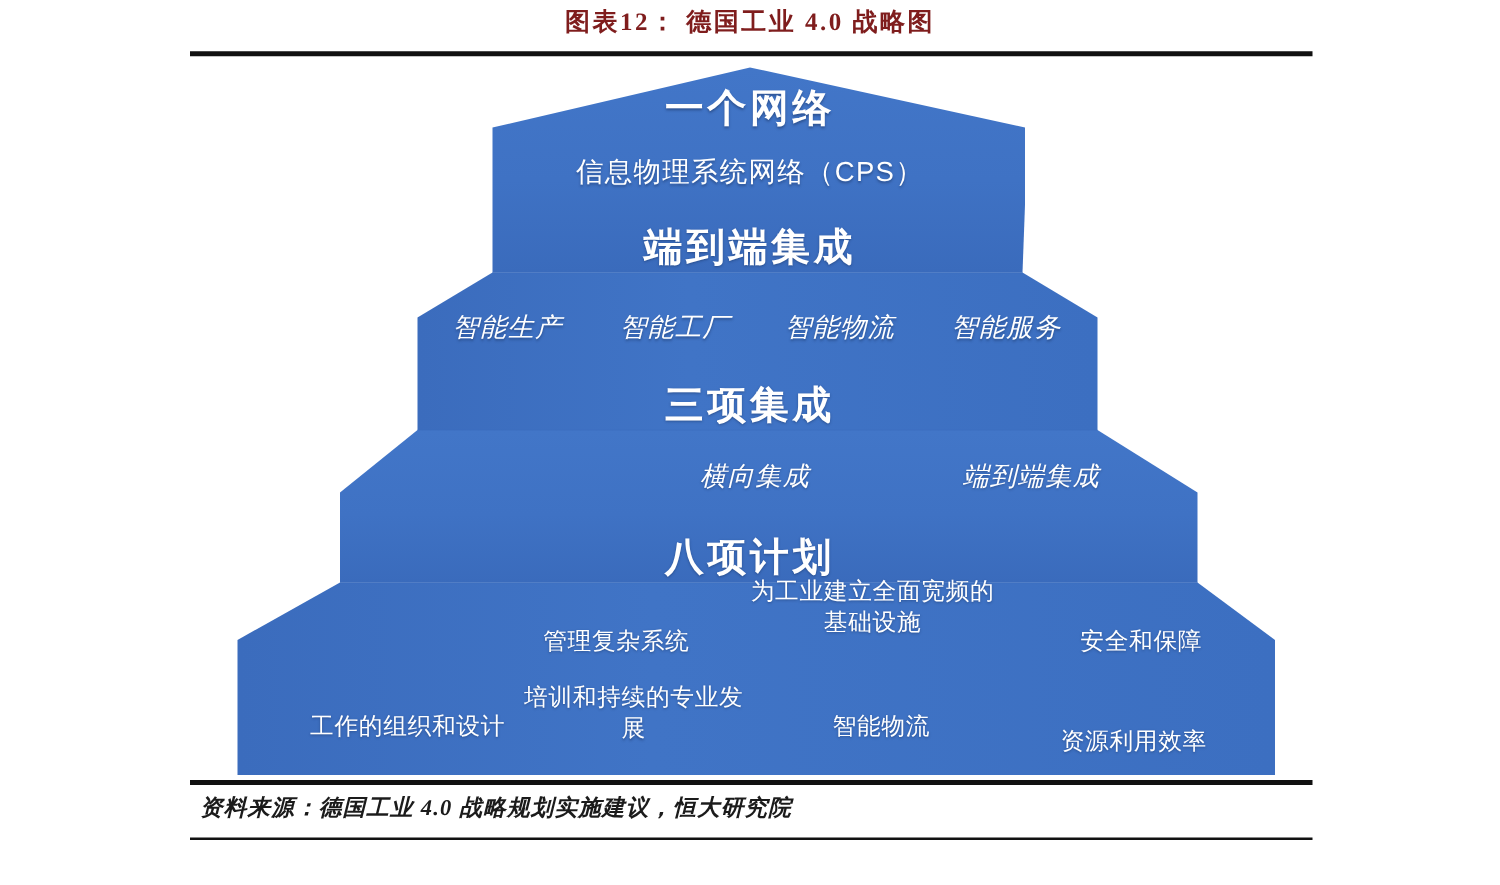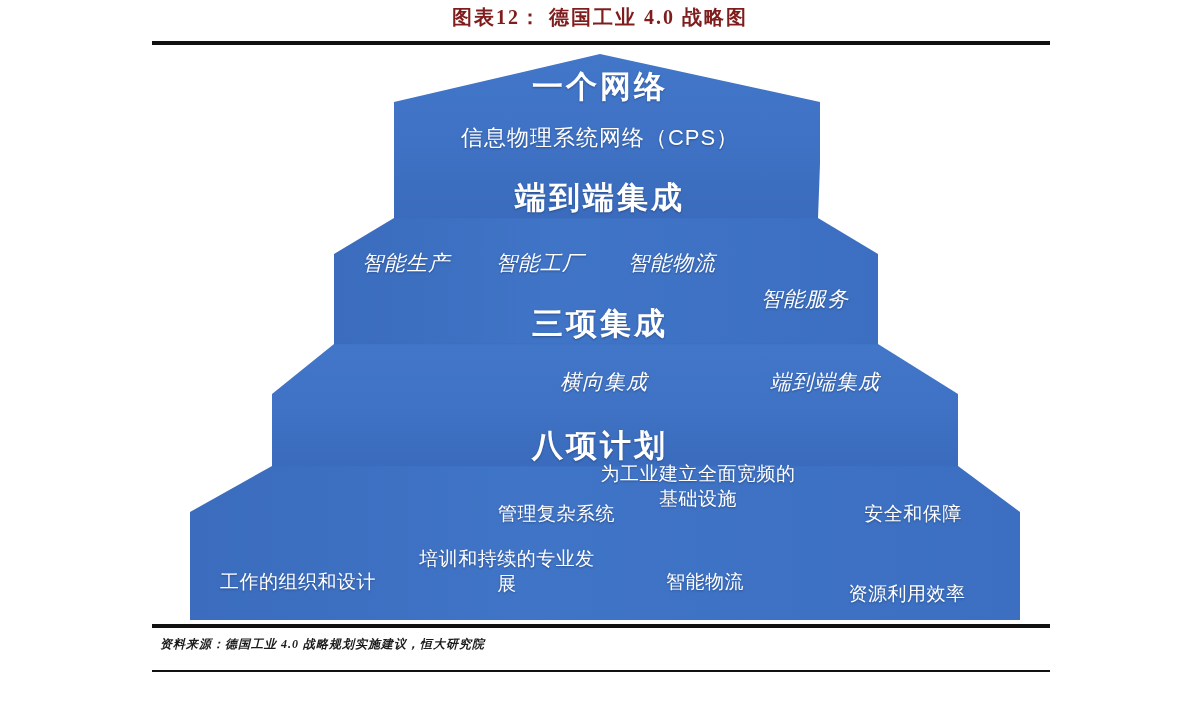--- a/index.html
+++ b/index.html
@@ -70,21 +70,21 @@
     position: absolute;
     left: 160px;
     top: 634px;
     width: 900px;
     text-align: left;
   }
   .source-text {
     font-family: "Liberation Serif", "DejaVu Serif", serif;
     font-weight: bold;
     font-style: italic;
-    font-size: 12px;
+    font-size: 18px;
     letter-spacing: 1px;
     color: #1b1b1b;
     white-space: nowrap;
   }
 
   
   .pyramid-wrap {
     position: absolute;
     left: 0;
     top: 46px;
@@ -174,33 +174,33 @@
       <line x1="272" y1="420" x2="958" y2="420" stroke="#3b6dbe" stroke-width="1" opacity="0.55"></line>
     </svg>
 
     <div class="lbl heading" style="left:500px; top:23px; width:200px;">一个网络</div>
     <div class="lbl sub" style="left:400px; top:79px; width:400px;">信息物理系统网络（CPS）</div>
 
     <div class="lbl heading" style="left:500px; top:134px; width:200px;">端到端集成</div>
     <div class="lbl item" style="left:336px; top:205px; width:140px;">智能生产</div>
     <div class="lbl item" style="left:470px; top:205px; width:140px;">智能工厂</div>
     <div class="lbl item" style="left:602px; top:205px; width:140px;">智能物流</div>
-    <div class="lbl item" style="left:735px; top:205px; width:140px;margin-top:36px;">智能服务</div>
+    <div class="lbl item" style="left:735px; top:205px; width:140px;">智能服务</div>
 
     <div class="lbl heading" style="left:500px; top:260px; width:200px;">三项集成</div>
     <div class="lbl item" style="left:524px; top:324px; width:160px;">横向集成</div>
     <div class="lbl item" style="left:735px; top:324px; width:180px;">端到端集成</div>
 
     <div class="lbl heading" style="left:500px; top:382px; width:200px;">八项计划</div>
 
-    <div class="lbl item-sm" style="left:429px; top:457px; width:186px;text-align:right;">管理复杂系统</div>
+    <div class="lbl item-sm" style="left:400px; top:457px; width:186px;">管理复杂系统</div>
     <div class="lbl item-sm wrap2" style="left:600px; top:415px; width:196px;">为工业建立全面宽频的基础设施</div>
     <div class="lbl item-sm" style="left:828px; top:457px; width:170px;">安全和保障</div>
 
-    <div class="lbl item-sm" style="left:190px; top:525px; width:216px;">工作的组织和设计</div>
+    <div class="lbl item-sm" style="left:190px; top:525px; width:216px;padding-left:28px;">工作的组织和设计</div>
     <div class="lbl item-sm wrap2" style="left:414px; top:500px; width:186px;text-align:center;">培训和持续的专业发展</div>
     <div class="lbl item-sm" style="left:620px; top:525px; width:170px;">智能物流</div>
     <div class="lbl item-sm" style="left:812px; top:525px; width:190px;margin-top:12px;">资源利用效率</div>
 
   </div>
 
   <div class="rule-bottom"></div>
 
   <div class="source-row">
     <span class="source-text">资料来源：德国工业 4.0 战略规划实施建议，恒大研究院</span>

